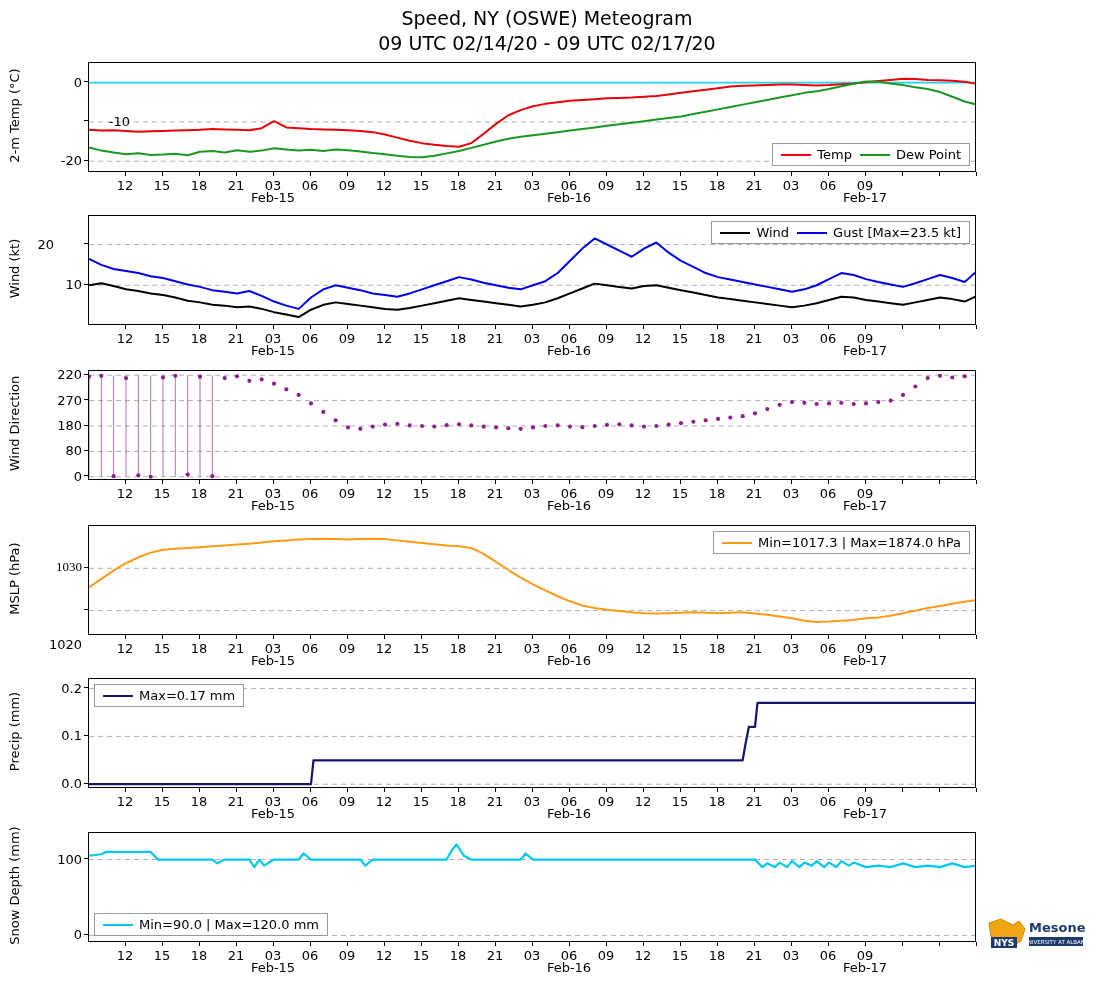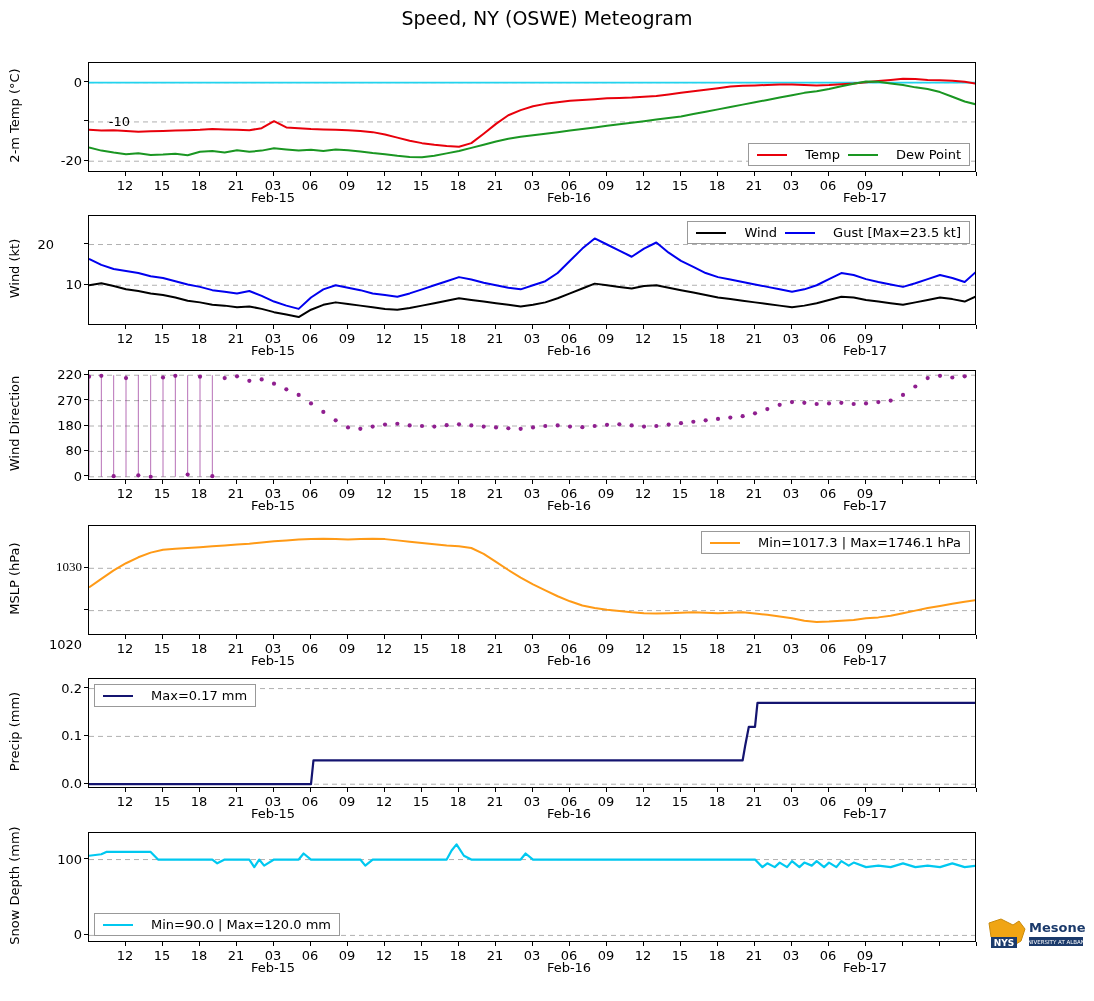--- a/index.html
+++ b/index.html
@@ -11,32 +11,33 @@
 
   .panel{position:absolute;}
   .plot{position:absolute;border:1px solid #000;background:#fff;box-sizing:border-box;overflow:hidden;}
   .ylab{position:absolute;transform-origin:50% 50%;font-size:13px;white-space:nowrap;}
   .ytick{position:absolute;right:0;font-size:13px;text-align:right;white-space:nowrap;transform:translateY(-50%);}
   .xtick{position:absolute;font-size:13px;white-space:nowrap;transform:translateX(-50%);}
   .xday{position:absolute;font-size:13px;white-space:nowrap;transform:translateX(-50%);}
   .tickmark{position:absolute;background:#000;}
   .legend{position:absolute;border:1px solid #999;background:#fff;box-sizing:border-box;
           display:flex;align-items:center;gap:8px;padding:3px 8px;font-size:13px;z-index:5;}
-  .legend .ent{display:flex;align-items:center;gap:18px;white-space:nowrap;}
+  .legend .ent{display:flex;align-items:center;gap:6px;white-space:nowrap;}
   .legend .ln{display:inline-block;width:30px;height:0;border-top:2.4px solid #000;}
   svg{display:block;}
   .logo{position:absolute;}
 </style>
 </head>
 <body>
 
 <div id="root">
 
   <div class="title">
     <div>Speed, NY (OSWE) Meteogram</div>
+    <div>09 UTC 02/14/20 - 09 UTC 02/17/20</div>
   </div>
 
   <div id="panels">
       <div class="panel" style="left: 0px; top: 62px; width: 1094px; height: 155px;">
         <div class="ylab" style="left: -46px; top: 46px; width: 120px; text-align: center; transform: rotate(-90deg);">2-m Temp (°C)</div>
         <div class="plot" style="left: 88px; top: 0px; width: 888px; height: 110px;">
           <svg width="888" height="110">
             <line x1="0" x2="888" y1="19.642857142857142" y2="19.642857142857142" stroke="#b0b0b0" stroke-width="1" stroke-dasharray="5,4"></line>
             <line x1="0" x2="888" y1="58.92857142857142" y2="58.92857142857142" stroke="#b0b0b0" stroke-width="1" stroke-dasharray="5,4"></line>
             <line x1="0" x2="888" y1="98.21428571428572" y2="98.21428571428572" stroke="#b0b0b0" stroke-width="1" stroke-dasharray="5,4"></line>
@@ -406,21 +407,21 @@
         <div class="tickmark" style="left: 938.5px; top: 110px; width: 1px; height: 4px;"></div>
         <div class="xtick" style="left: 939px; top: 116px;"></div>
         <div class="tickmark" style="left: 975.5px; top: 110px; width: 1px; height: 4px;"></div>
         <div class="xtick" style="left: 976px; top: 116px;"></div>
         <div class="xday" style="left: 273px; top: 128px;">Feb-15</div>
         <div class="xday" style="left: 569px; top: 128px;">Feb-16</div>
         <div class="xday" style="left: 865px; top: 128px;">Feb-17</div>
         <div class="legend" style="right: 124px; top: 6px;">
           <span class="ent">
             <span class="ln" style="border-top-color: rgb(255, 154, 22);"></span>
-            <span>Min=1017.3 | Max=1746.1 hPa</span>
+            <span>Min=1017.3 | Max=1874.0 hPa</span>
           </span>
         </div>
       </div>
       <div class="panel" style="left: 0px; top: 678px; width: 1094px; height: 155px;">
         <div class="ylab" style="left: -46px; top: 46px; width: 120px; text-align: center; transform: rotate(-90deg);">Precip (mm)</div>
         <div class="plot" style="left: 88px; top: 0px; width: 888px; height: 110px;">
           <svg width="888" height="110">
             <line x1="0" x2="888" y1="9.565217391304342" y2="9.565217391304342" stroke="#b0b0b0" stroke-width="1" stroke-dasharray="5,4"></line>
             <line x1="0" x2="888" y1="57.391304347826086" y2="57.391304347826086" stroke="#b0b0b0" stroke-width="1" stroke-dasharray="5,4"></line>
             <line x1="0" x2="888" y1="105.21739130434781" y2="105.21739130434781" stroke="#b0b0b0" stroke-width="1" stroke-dasharray="5,4"></line>

